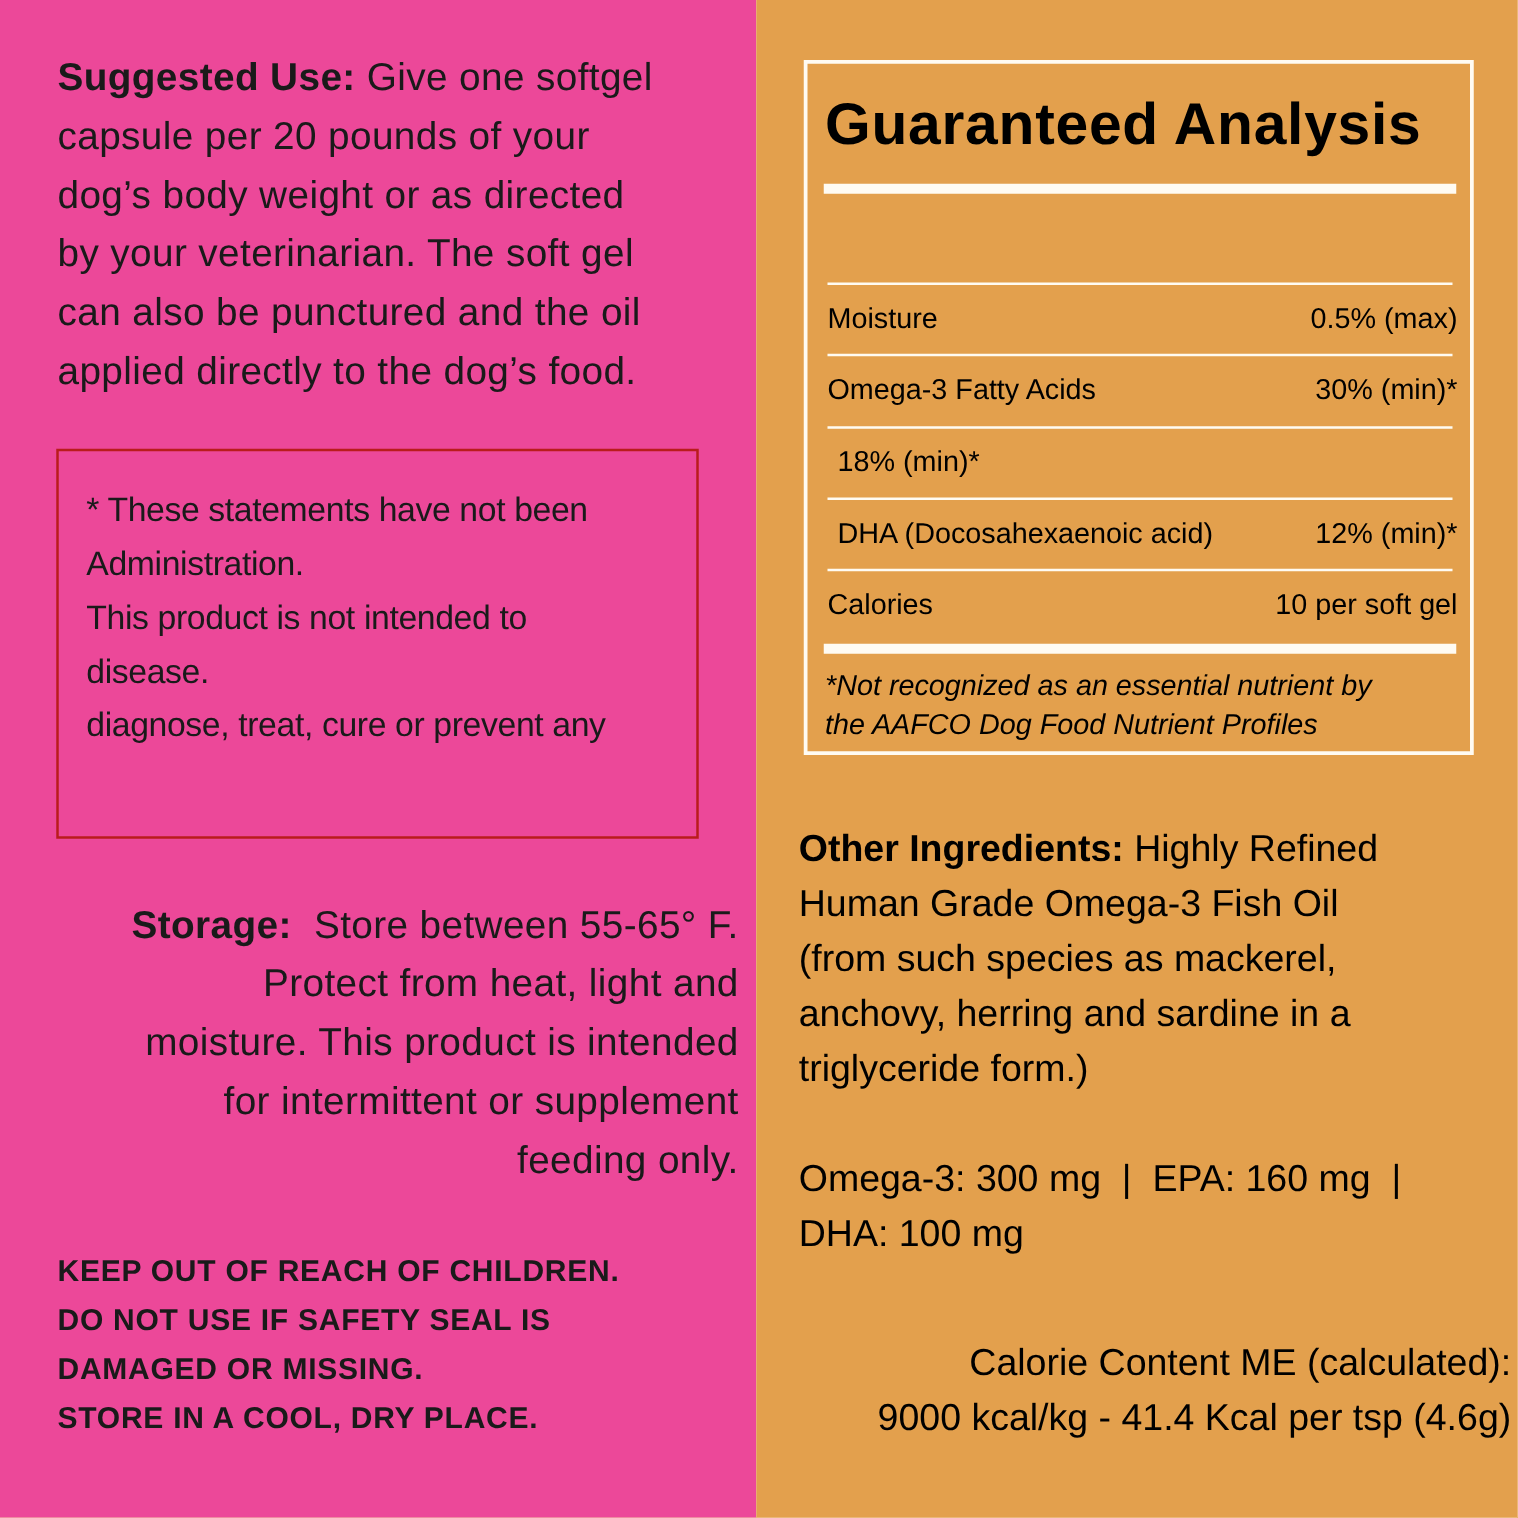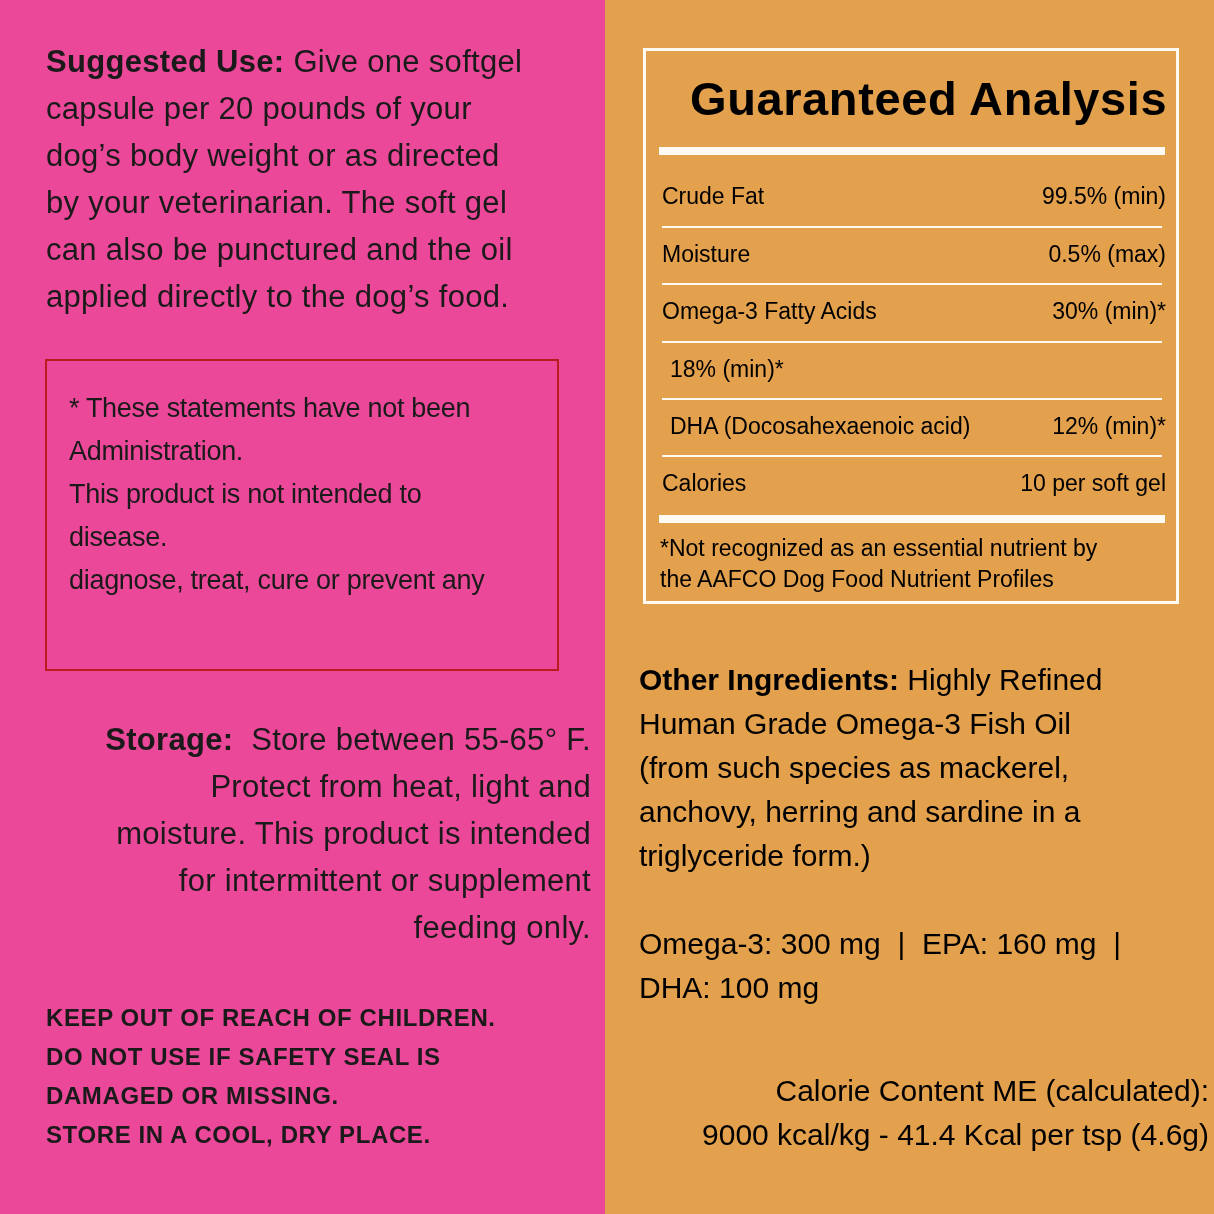--- a/index.html
+++ b/index.html
@@ -7,26 +7,26 @@
   .left{position:absolute;left:0;top:0;width:605px;height:1214px;background:#ec4899;color:#1a1a1a;}
   .right{position:absolute;left:605px;top:0;width:609px;height:1214px;background:#E3A04D;color:#FFFBF2;}
   .suggested{position:absolute;left:46px;top:38px;width:540px;font-size:31px;line-height:47px;letter-spacing:0.3px;margin:0;}
   .b{font-weight:bold;}
   .disclaimer{position:absolute;left:45px;top:359px;width:514px;height:312px;border:2px solid #b91c1c;box-sizing:border-box;padding:26px 22px;font-size:27px;line-height:43px;letter-spacing:-0.3px;}
   .disclaimer p{margin:0;}
   .storage{position:absolute;left:46px;top:716px;width:545px;font-size:31px;line-height:47px;letter-spacing:0.3px;margin:0;text-align:right;}
   .warnings{position:absolute;left:46px;top:998px;width:545px;font-size:24px;font-weight:bold;line-height:39px;letter-spacing:0.6px;}
   .warnings div{white-space:nowrap;}
   .ga{position:absolute;left:643px;top:48px;width:536px;height:556px;border:3px solid #FFFBF2;box-sizing:border-box;}
-  .ga-title{position:absolute;left:14px;top:20px;font-size:47px;font-weight:bold;letter-spacing:0.6px;white-space:nowrap;margin-left:30px;}
+  .ga-title{position:absolute;left:14px;top:20px;font-size:47px;font-weight:bold;letter-spacing:0.6px;white-space:nowrap;}
   .thick{position:absolute;left:13px;width:506px;height:8px;background:#FFFBF2;}
   .row{position:absolute;left:16px;width:504px;height:57px;font-size:23px;display:flex;justify-content:space-between;align-items:center;}
   .row .label,.row .val{white-space:nowrap;}
   .thin{position:absolute;left:16px;width:500px;height:2px;background:#FFFBF2;}
-  .ga-note{position:absolute;left:14px;top:482px;font-size:23px;line-height:31px;}
+  .ga-note{position:absolute;left:14px;top:482px;font-size:23px;line-height:31px;font-style:italic;}
   .other{position:absolute;left:639px;top:658px;width:560px;font-size:30px;line-height:44px;margin:0;}
   .amounts{position:absolute;left:639px;top:922px;width:560px;font-size:30px;line-height:44px;margin:0;}
   .calorie{position:absolute;left:639px;top:1069px;width:570px;font-size:30px;line-height:44px;margin:0;white-space:nowrap;text-align:right;}
 </style>
 </head>
 <body>
 
 <div class="left">
   <p class="suggested"><span class="b">Suggested Use:</span><span> Give one softgel</span><br><span>capsule per 20 pounds of your</span><br><span>dog’s body weight or as directed</span><br><span>by your veterinarian. The soft gel</span><br><span>can also be punctured and the oil</span><br><span>applied directly to the dog’s food.</span></p>
 
@@ -47,24 +47,20 @@
     <div>STORE IN A COOL, DRY PLACE.</div>
   </div>
 </div>
 
 <div class="right"></div>
 
 <div class="ga">
   <div class="ga-title">Guaranteed Analysis</div>
   <div class="thick" style="top:96px"></div>
 
-  <div class="row" style="top:117px">
-      <span class="label">Crude Fat</span>
-      <span class="val">99.5% (min)</span>
-    </div>
   <div class="thin" style="top:175px"></div>
   <div class="row" style="top:175px">
       <span class="label">Moisture</span>
       <span class="val">0.5% (max)</span>
     </div>
   <div class="thin" style="top:232px"></div>
   <div class="row" style="top:232px">
       <span class="label">Omega-3 Fatty Acids</span>
       <span class="val">30% (min)*</span>
     </div>

